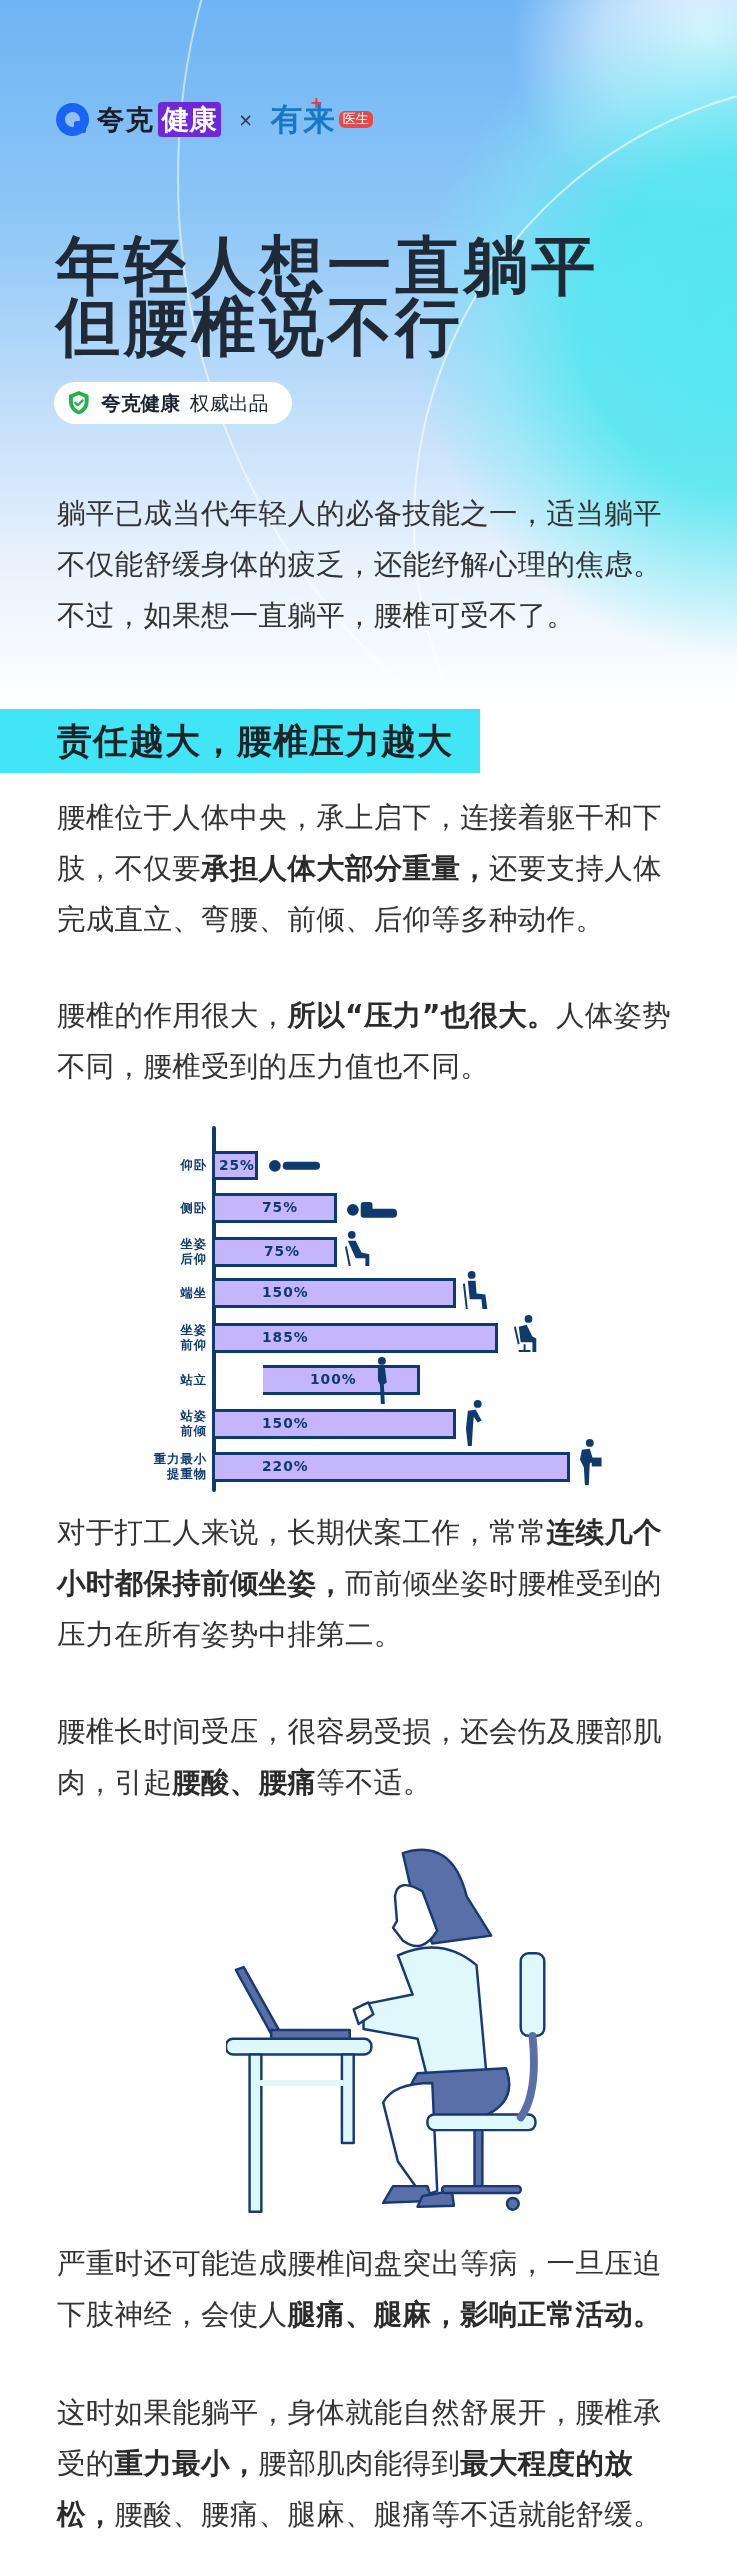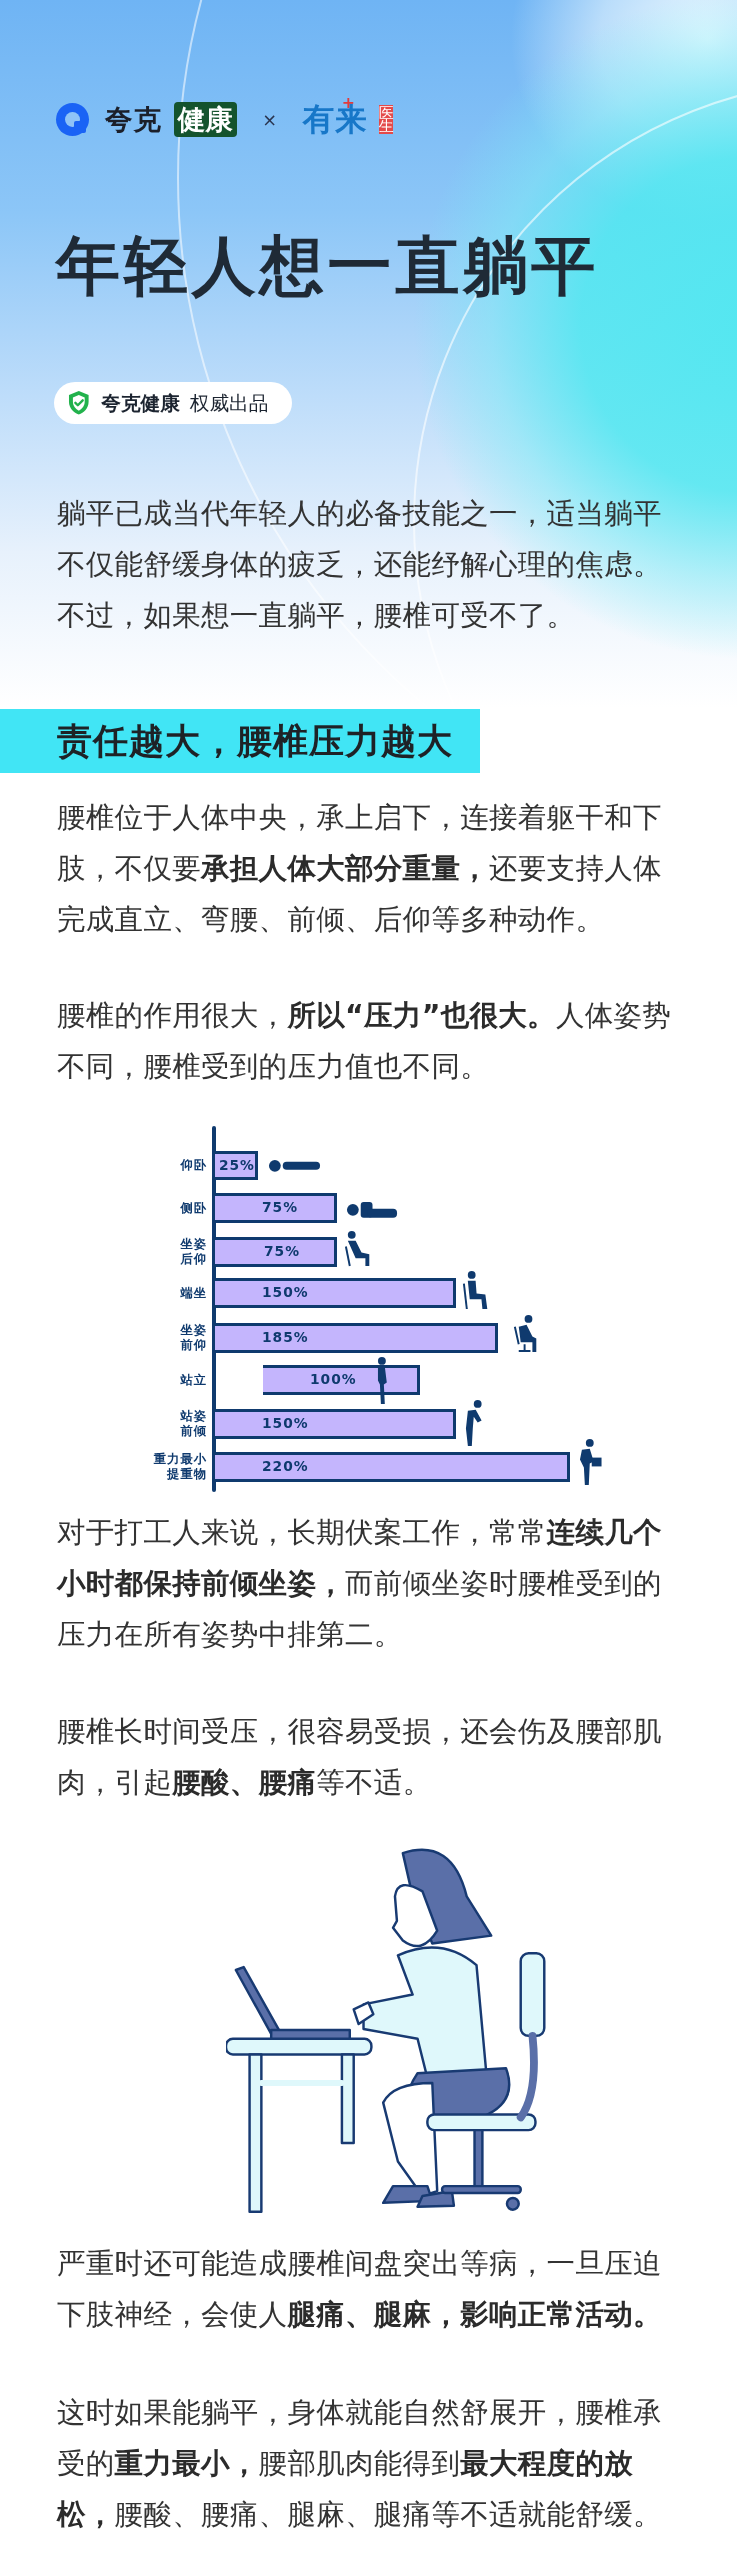--- a/index.html
+++ b/index.html
@@ -4,30 +4,30 @@
 <style>
   * { box-sizing: border-box; margin: 0; padding: 0; }
   body { width: 738px; height: 2576px; background: #ffffff; font-family: "DejaVu Sans", "Liberation Sans", sans-serif; color: #333333; position: relative; overflow: hidden; }
   .hero { position: absolute; left: 0; top: 0; width: 738px; height: 708px;
     background:
       radial-gradient(circle at 748px 325px, rgba(80,232,240,0.95) 0, rgba(80,232,240,0.85) 167px, rgba(120,235,245,0.5) 256px, rgba(255,255,255,0) 334px),
       radial-gradient(ellipse at 708px 39px, rgba(235,248,255,1) 0, rgba(235,248,255,0.6) 108px, rgba(235,248,255,0) 197px),
       linear-gradient(180deg, #6fb4f4 0%, #8cc6f7 30%, #bcdcfa 55%, #e7f1fc 78%, #ffffff 100%);
   }
   .arc { position: absolute; border: 2px solid rgba(255,255,255,0.75); border-radius: 50%; }
-  .logo-row { position: absolute; left: 56px; top: 101px; height: 37px; display: flex; align-items: center; gap: 8px; }
+  .logo-row { position: absolute; left: 56px; top: 101px; height: 37px; display: flex; align-items: center; }
   .quark-mark { width: 33px; height: 33px; border-radius: 50%; background: #1a63f5; position: relative; margin-right: 7.9px; }
   .quark-mark::after { content: ""; position: absolute; left: 8.9px; top: 8.9px; width: 14.8px; height: 14.8px; border-radius: 50%; background: #8fc3f7; }
   .quark-mark::before { content: ""; position: absolute; right: 3px; bottom: 3px; width: 11.8px; height: 11.8px; background: #1a63f5; z-index: 2; border-radius: 2px; }
   .quark-name { font-size: 27.5px; font-weight: bold; color: #1b1f2a; letter-spacing: 1px; }
-  .quark-tag { margin-left: 3.9px; background: #14532d; color: #ffffff; font-size: 27.5px; font-weight: bold; padding: 0 3.9px; border-radius: 3.9px; height: 35px; line-height: 35px; }
+  .quark-tag { margin-left: 3.9px; background: #6d28d9; color: #ffffff; font-size: 27.5px; font-weight: bold; padding: 0 3.9px; border-radius: 3.9px; height: 35px; line-height: 35px; }
   .times { margin: 0 17.7px; font-size: 17.7px; color: #2a3550; }
   .youlai { font-size: 31.5px; font-weight: bold; color: #1777c8; position: relative; letter-spacing: 1px; }
   .youlai .plus { position: absolute; left: 39px; top: -5.9px; color: #e33b3b; font-size: 15.7px; font-weight: bold; }
-  .yisheng { margin-left: 3px; width: 14px; background: #e44a4a; color: #fff; font-size: 15px; line-height: 12.8px; text-align: center; padding: 2px 0; border-radius: 0; }
+  .yisheng { margin-left: 3px; width: 34px; background: #e44a4a; color: #fff; font-size: 13px; line-height: 12.8px; text-align: center; padding: 2px 0; border-radius: 6px; }
 
   .title { position: absolute; left: 56px; top: 236px; font-size: 64px; font-weight: bold; color: #1f2a36; line-height: 61px; letter-spacing: 3.9px; }
   .badge { position: absolute; left: 54px; top: 382px; height: 42px; padding: 0 23.6px 0 13.8px; border-radius: 21.6px; background: #ffffff; display: flex; align-items: center; }
   .shield { width: 21.6px; height: 25.6px; margin-right: 11.8px; }
   .badge-brand { font-size: 19.7px; font-weight: bold; color: #1c2430; margin-right: 9.8px; }
   .badge-note { font-size: 19.7px; color: #1c2430; }
 
   .sofa { position: absolute; left: 462px; top: 192px; width: 246px; height: 167px; }
 
   .para { position: absolute; left: 57px; width: 629px; font-size: 28.5px; line-height: 51px; color: #333333; letter-spacing: 0.3px; }
@@ -61,20 +61,21 @@
   <span class="times">×</span>
   <span class="youlai">
     <span>有来</span>
     <span class="plus">+</span>
   </span>
   <span class="yisheng">医生</span>
 </div>
 
 <div class="title">
   <div>年轻人想一直躺平</div>
+  <div>但腰椎说不行</div>
 </div>
 
 <div class="badge">
   <svg class="shield" viewBox="0 0 22 26">
     <path d="M11 1 L21 5 V12 C21 19 16 23 11 25 C6 23 1 19 1 12 V5 Z" fill="#22b24c"></path>
     <path d="M11 5 L17 7.5 V12 C17 16.5 14 19.5 11 21 C8 19.5 5 16.5 5 12 V7.5 Z" fill="#ffffff"></path>
     <path d="M7.5 13 L10 15.5 L15 10.5" fill="none" stroke="#22b24c" stroke-width="2.4" stroke-linecap="round" stroke-linejoin="round"></path>
   </svg>
   <span class="badge-brand">夸克健康</span>
   <span class="badge-note">权威出品</span>

